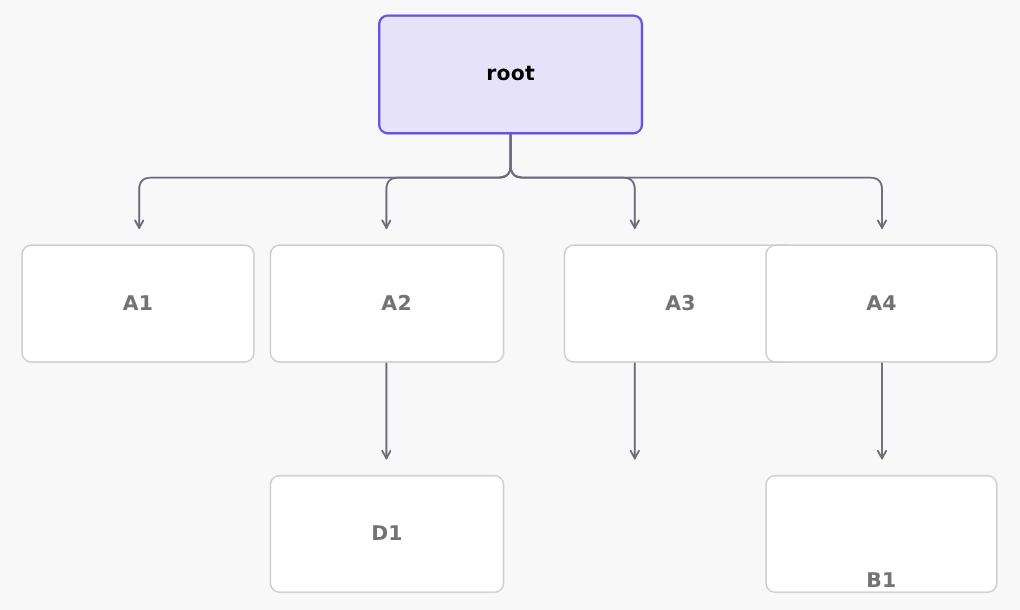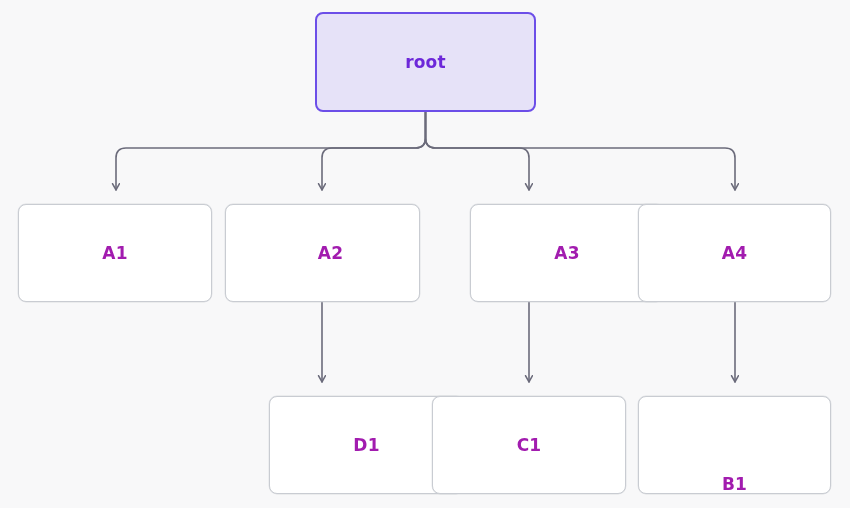--- a/index.html
+++ b/index.html
@@ -35,32 +35,32 @@
     align-items: center;
     justify-content: center;
     border-radius: 8px;
     background: #ffffff;
     border: 1.3px solid #c9ccd2;
     box-shadow: 0 0 0 0.4px rgba(201,204,210,0.55);
   }
   .node-label {
     font-size: 17px;
     font-weight: bold;
-    color: #a21caf;
+    color: #737373;
     letter-spacing: 0.2px;
     line-height: 1;
     user-select: none;
   }
   .node.root-node {
     background: #e6e2f8;
     border: 2px solid #6c4ee8;
     box-shadow: none;
   }
   .node.root-node .node-label {
-    color: #6d28d9;
+    color: #000000;
   }
 </style>
 </head>
 <body>
 
 <div id="diagram-canvas">
 
   <svg id="edge-layer" viewBox="0 0 850 508">
     <defs>
       <marker id="arrowhead" markerWidth="10" markerHeight="10" refX="7.4" refY="4" orient="auto" markerUnits="userSpaceOnUse">
@@ -93,25 +93,22 @@
   </div>
 
   <div class="node" style="left:432px; top:204px; width:194px; height:98px;margin-left:38px;">
     <span class="node-label">A3</span>
   </div>
 
   <div class="node" style="left:638px; top:204px; width:193px; height:98px;">
     <span class="node-label">A4</span>
   </div>
 
-  <div class="node" style="left:225px; top:396px; width:195px; height:98px;margin-left:44px;">
+  <div class="node" style="left:225px; top:396px; width:195px; height:98px;">
     <span class="node-label">D1</span>
   </div>
 
-  <div class="node" style="left:432px; top:396px; width:194px; height:98px;">
-    <span class="node-label">C1</span>
-  </div>
 
   <div class="node" style="left:638px; top:396px; width:193px; height:98px;align-items:flex-end;">
     <span class="node-label">B1</span>
   </div>
 
 </div>
 
 </body></html>

